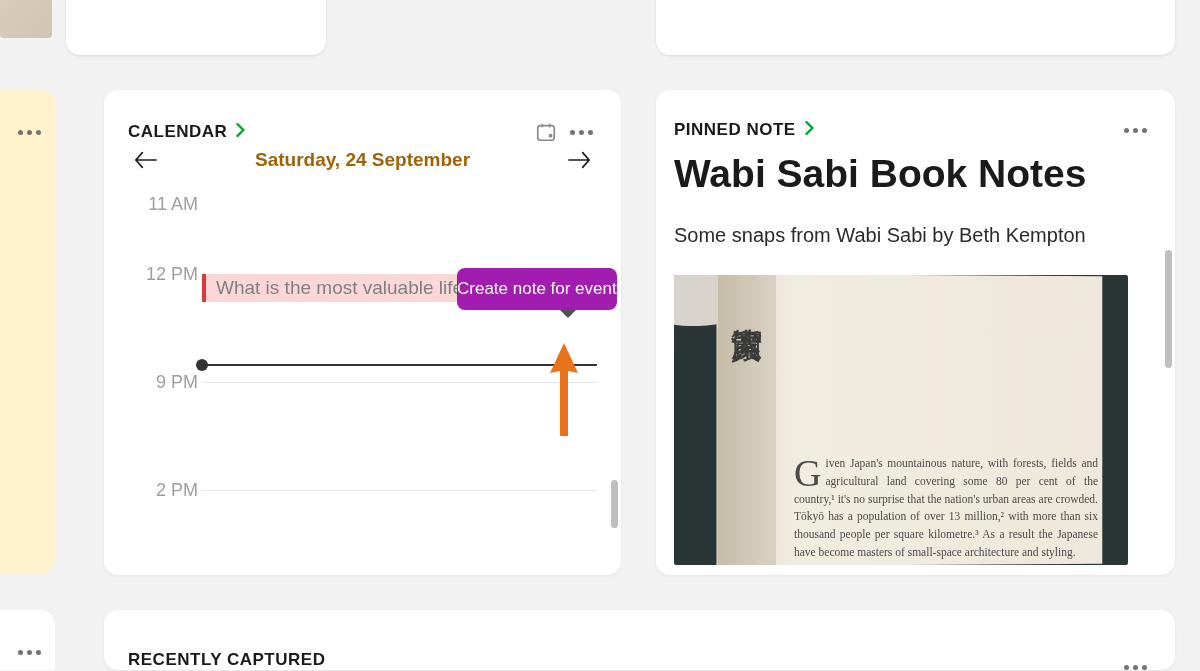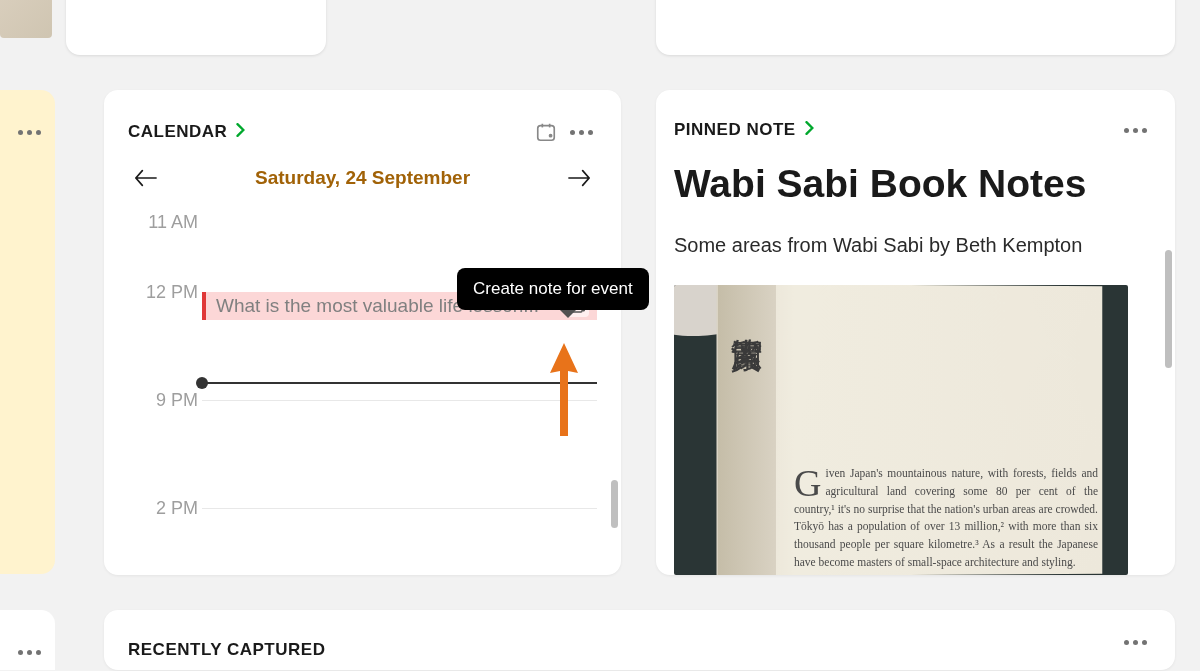--- a/index.html
+++ b/index.html
@@ -85,21 +85,21 @@
       height: 485px;
       background: #fff;
       border-radius: 14px;
       box-shadow: 0 1px 3px rgba(0,0,0,0.06);
       padding: 30px 24px 0 24px;
     }
     .card-header {
       display: flex;
       align-items: center;
       gap: 8px;
-      margin-bottom: 22px;
+      margin-bottom: 4px;
     }
     .card-title {
       font-size: 17px;
       font-weight: 600;
       letter-spacing: 0.5px;
       color: #1a1a1a;
     }
     .chevron {
       color: #00a82d;
     }
@@ -214,23 +214,23 @@
       height: 48px;
       background: #bfbfbf;
       border-radius: 4px;
     }
 
     
     .tooltip {
       position: absolute;
       left: 457px;
       top: 268px;
-      background: #000000;
+      background: #a21caf;
       color: #fff;
-      padding: 11px 16px;
+      padding: 11px 0;
       border-radius: 8px;
       font-size: 17px;
       white-space: nowrap;
     }
     .tooltip::after {
       content: '';
       position: absolute;
       bottom: -8px;
       left: 103px;
       border-left: 8px solid transparent;
@@ -354,21 +354,21 @@
       position: absolute;
       left: 104px;
       top: 610px;
       width: 1071px;
       height: 60px;
       background: #fff;
       border-radius: 14px;
       box-shadow: 0 1px 3px rgba(0,0,0,0.06);
       padding: 30px 24px 0 24px;
       display: flex;
-      align-items: flex-start;
+      align-items: flex-end;
       justify-content: space-between;
       gap: 22px;
     }
     .recent-header {
       display: flex;
       align-items: center;
       gap: 8px;
     }
   </style>
 </head>
@@ -486,21 +486,21 @@
     </span>
     <div class="header-spacer"></div>
     <div class="more-dots">
       <span></span>
         <span></span>
         <span></span>
     </div>
   </div>
 
   <div class="note-title">Wabi Sabi Book Notes</div>
-  <div class="note-subtitle">Some areas from Wabi Sabi by Beth Kempton</div>
+  <div class="note-subtitle">Some snaps from Wabi Sabi by Beth Kempton</div>
 
   <div class="book-photo">
     <div class="mug"></div>
     <div class="book-page"></div>
     <div class="book-spine">
       <span class="kanji">質素簡潔</span>
     </div>
     <div class="book-text">
       <span class="dropcap">G</span><span>iven Japan's mountainous nature, with forests, fields and agricultural land covering some 80 per cent of the country,¹ it's no surprise that the nation's urban areas are crowded. Tōkyō has a population of over 13 million,² with more than six thousand people per square kilometre.³ As a result the Japanese have become masters of small-space architecture and styling.</span>
     </div>

